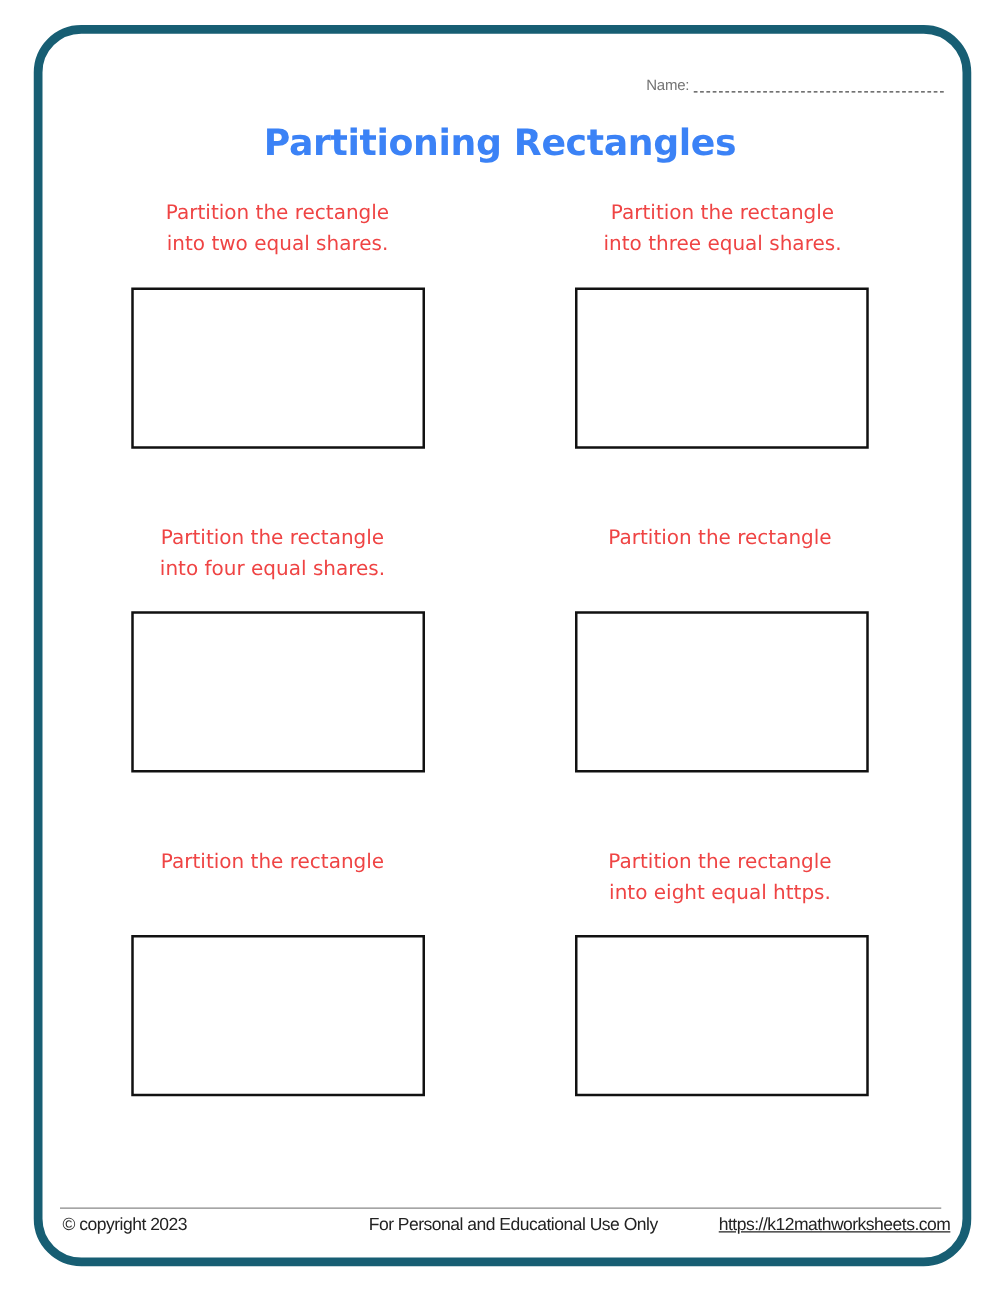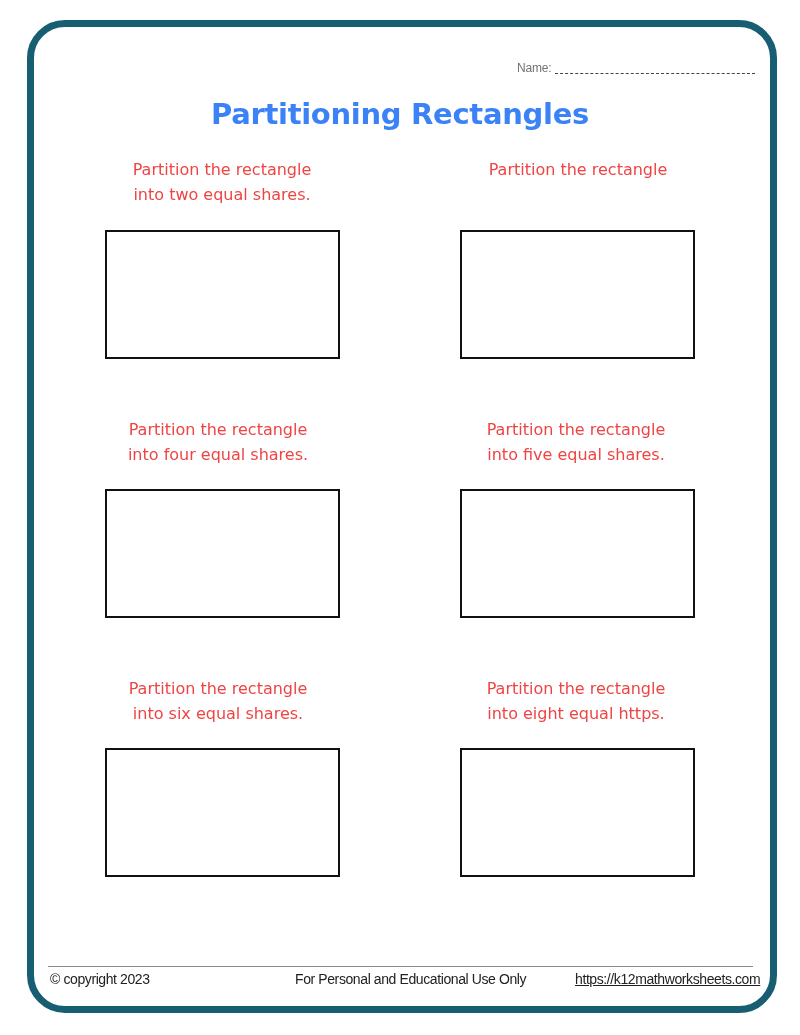--- a/index.html
+++ b/index.html
@@ -39,38 +39,37 @@
 <div class="title">Partitioning Rectangles</div>
 
 <div class="prompt" style="left:72px; top:157px;">
   <div>Partition the rectangle</div>
   <div>into two equal shares.</div>
 </div>
 <div class="box" style="left:105px; top:230px; width:235px; height:129px;"></div>
 
 <div class="prompt" style="left:428px; top:157px;">
   <div>Partition the rectangle</div>
+  <div>into three equal shares.</div>
 </div>
 <div class="box" style="left:460px; top:230px; width:235px; height:129px;"></div>
 
 <div class="prompt" style="left:68px; top:417px;">
   <div>Partition the rectangle</div>
   <div>into four equal shares.</div>
 </div>
 <div class="box" style="left:105px; top:489px; width:235px; height:129px;"></div>
 
 <div class="prompt" style="left:426px; top:417px;">
   <div>Partition the rectangle</div>
-  <div>into five equal shares.</div>
 </div>
 <div class="box" style="left:460px; top:489px; width:235px; height:129px;"></div>
 
 <div class="prompt" style="left:68px; top:676px;">
   <div>Partition the rectangle</div>
-  <div>into six equal shares.</div>
 </div>
 <div class="box" style="left:105px; top:748px; width:235px; height:129px;"></div>
 
 <div class="prompt" style="left:426px; top:676px;">
   <div>Partition the rectangle</div>
   <div>into eight equal https.</div>
 </div>
 <div class="box" style="left:460px; top:748px; width:235px; height:129px;"></div>
 
 <div class="rule"></div>

